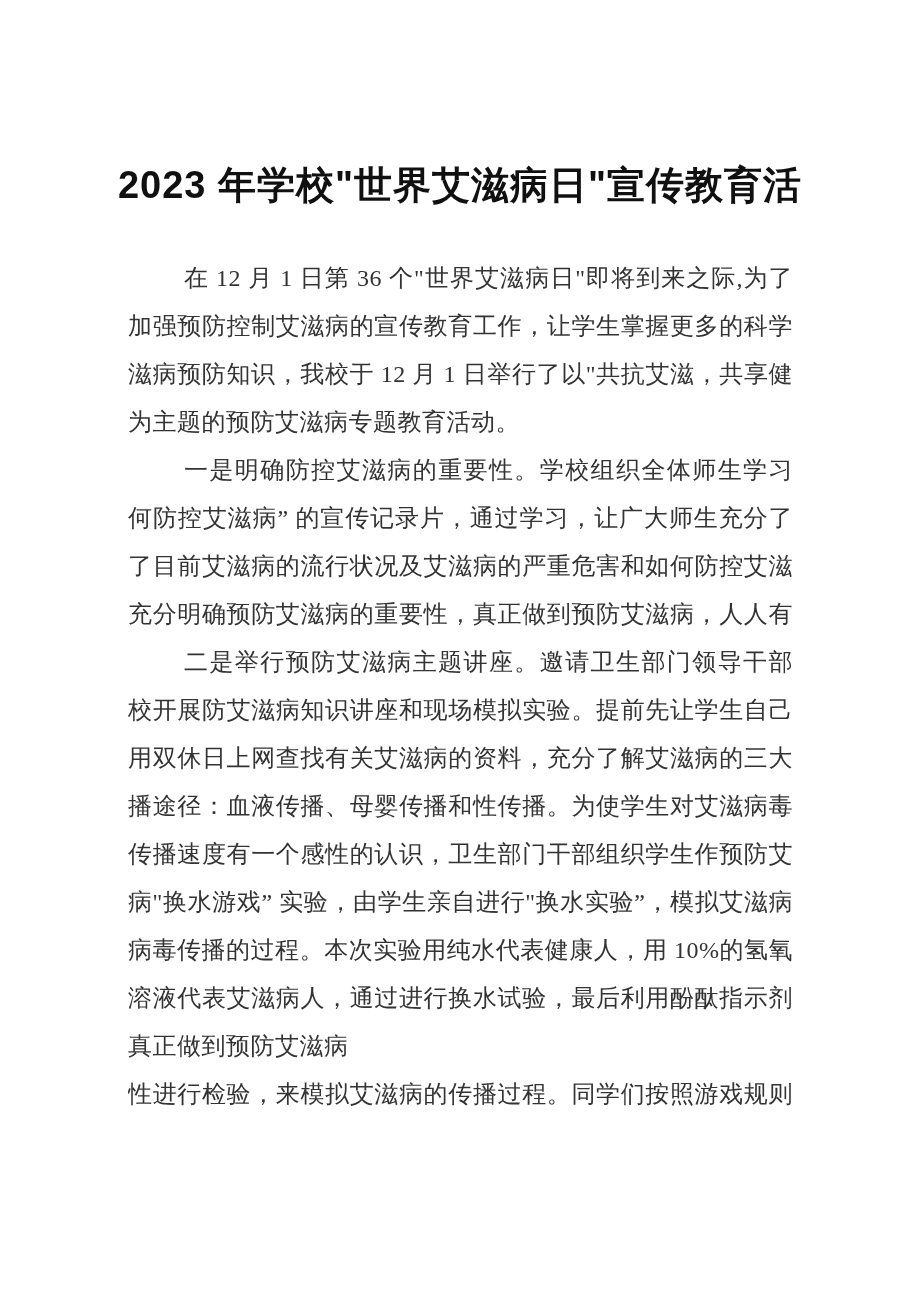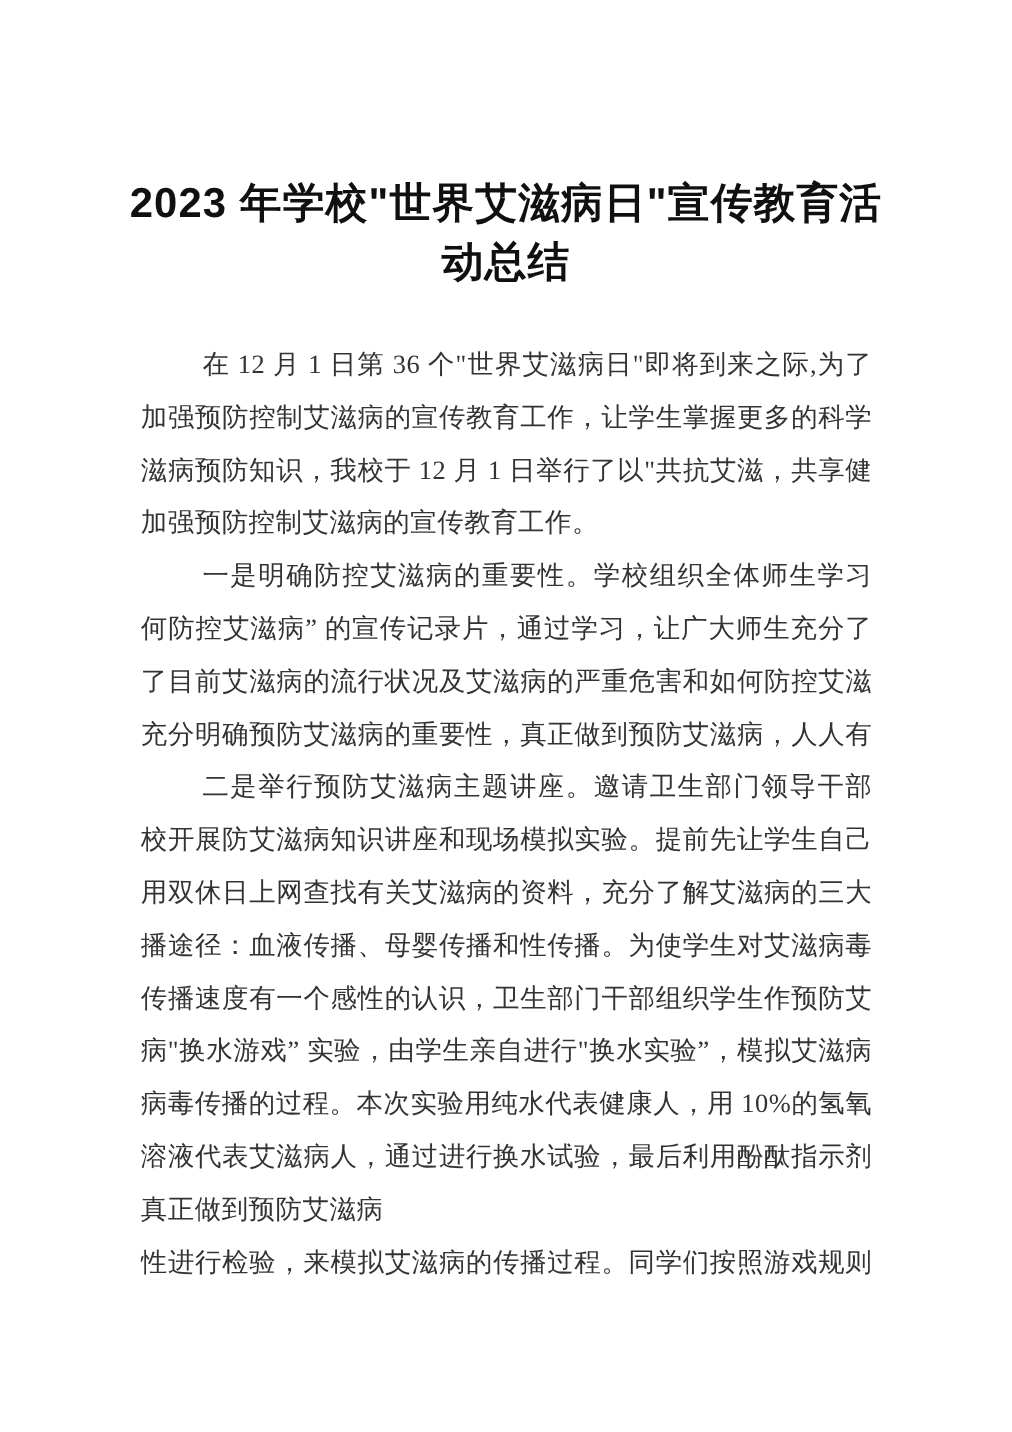--- a/index.html
+++ b/index.html
@@ -50,28 +50,27 @@
   .line.first {
     text-indent: 56px;
   }
 </style>
 </head>
 <body>
 
 <div class="page">
   <div class="title">
       <div class="title-line">2023 年学校"世界艾滋病日"宣传教育活</div>
-      <div class="title-line">动总结</div>
     </div>
   <div class="doc-body">
       <div class="paragraph">
         <div class="line first fill">在 12 月 1 日第 36 个"世界艾滋病日"即将到来之际,为了切实</div>
         <div class="line fill">加强预防控制艾滋病的宣传教育工作，让学生掌握更多的科学艾</div>
         <div class="line fill">滋病预防知识，我校于 12 月 1 日举行了以"共抗艾滋，共享健康”</div>
-        <div class="line">加强预防控制艾滋病的宣传教育工作。</div>
+        <div class="line">为主题的预防艾滋病专题教育活动。</div>
       </div>
       <div class="paragraph">
         <div class="line first fill">一是明确防控艾滋病的重要性。学校组织全体师生学习了"如</div>
         <div class="line fill">何防控艾滋病” 的宣传记录片，通过学习，让广大师生充分了解</div>
         <div class="line fill">了目前艾滋病的流行状况及艾滋病的严重危害和如何防控艾滋病，</div>
         <div class="line fill">充分明确预防艾滋病的重要性，真正做到预防艾滋病，人人有责。</div>
       </div>
       <div class="paragraph">
         <div class="line first fill">二是举行预防艾滋病主题讲座。邀请卫生部门领导干部来我</div>
         <div class="line fill">校开展防艾滋病知识讲座和现场模拟实验。提前先让学生自己利</div>

